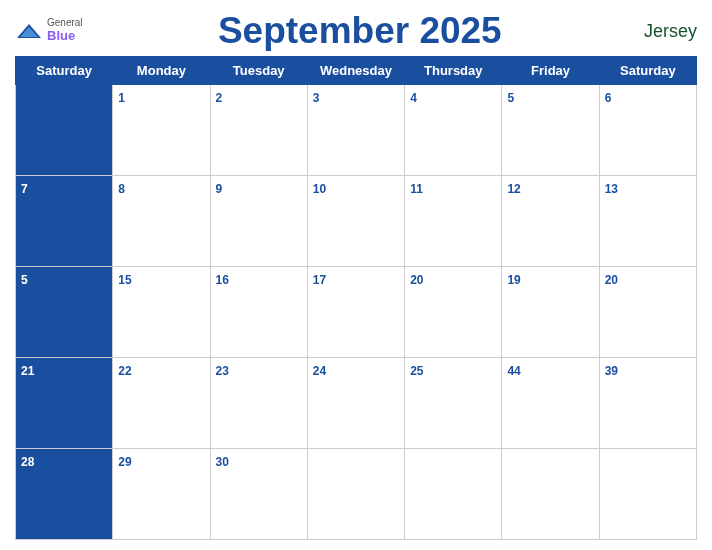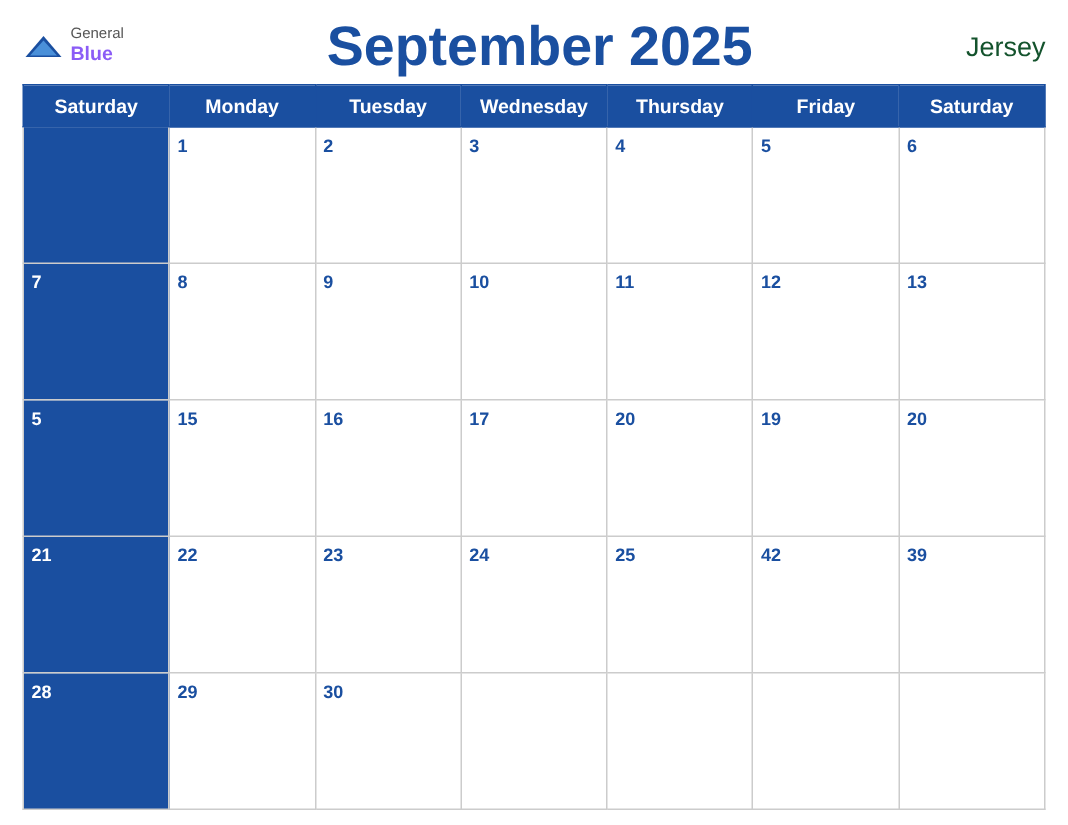--- a/index.html
+++ b/index.html
@@ -142,21 +142,21 @@
         <td><span class="day-num">20</span></td>
         <td><span class="day-num">19</span></td>
         <td><span class="day-num">20</span></td>
       </tr>
       <tr>
         <td class="blue-bg"><span class="day-num">21</span></td>
         <td><span class="day-num">22</span></td>
         <td><span class="day-num">23</span></td>
         <td><span class="day-num">24</span></td>
         <td><span class="day-num">25</span></td>
-        <td><span class="day-num">42</span></td>
+        <td><span class="day-num">44</span></td>
         <td><span class="day-num">39</span></td>
       </tr>
       <tr>
         <td class="blue-bg"><span class="day-num">28</span></td>
         <td><span class="day-num">29</span></td>
         <td><span class="day-num">30</span></td>
         <td></td>
         <td></td>
         <td></td>
         <td></td>

